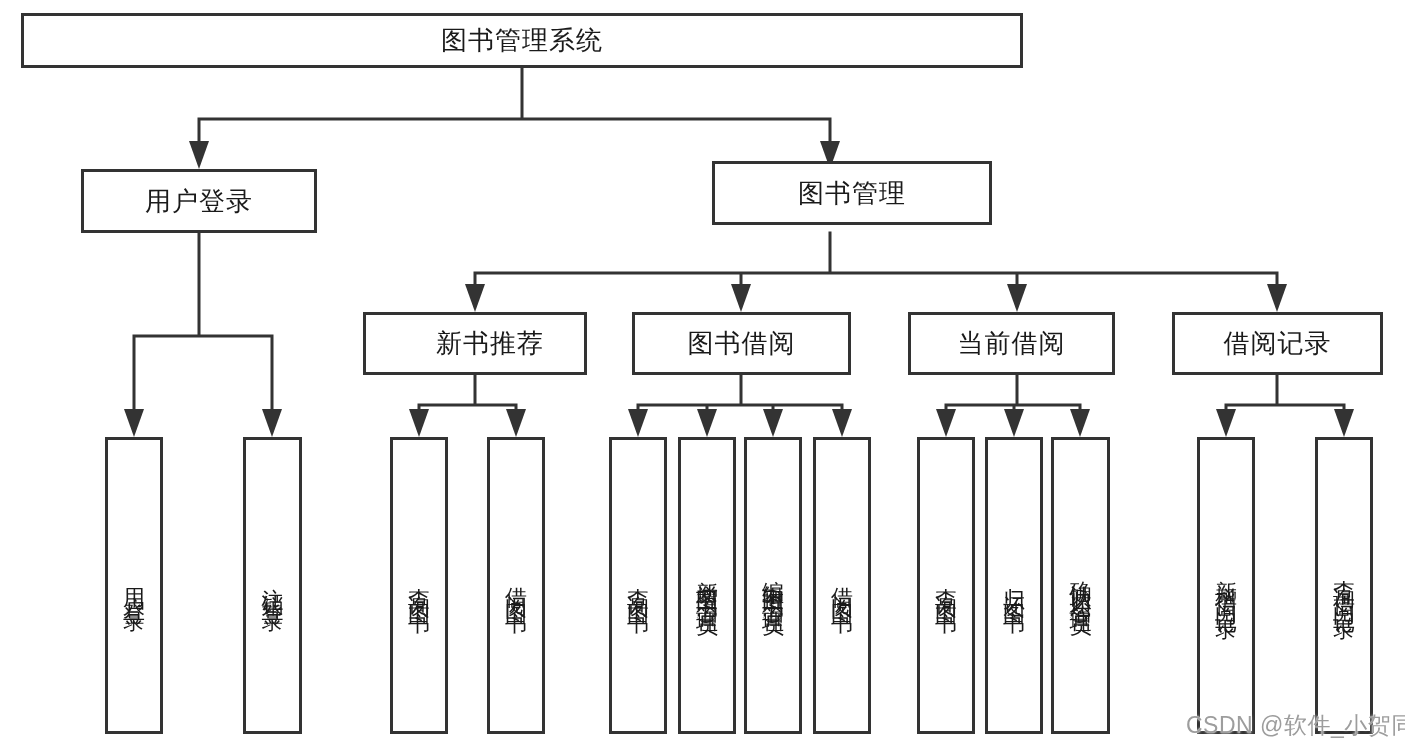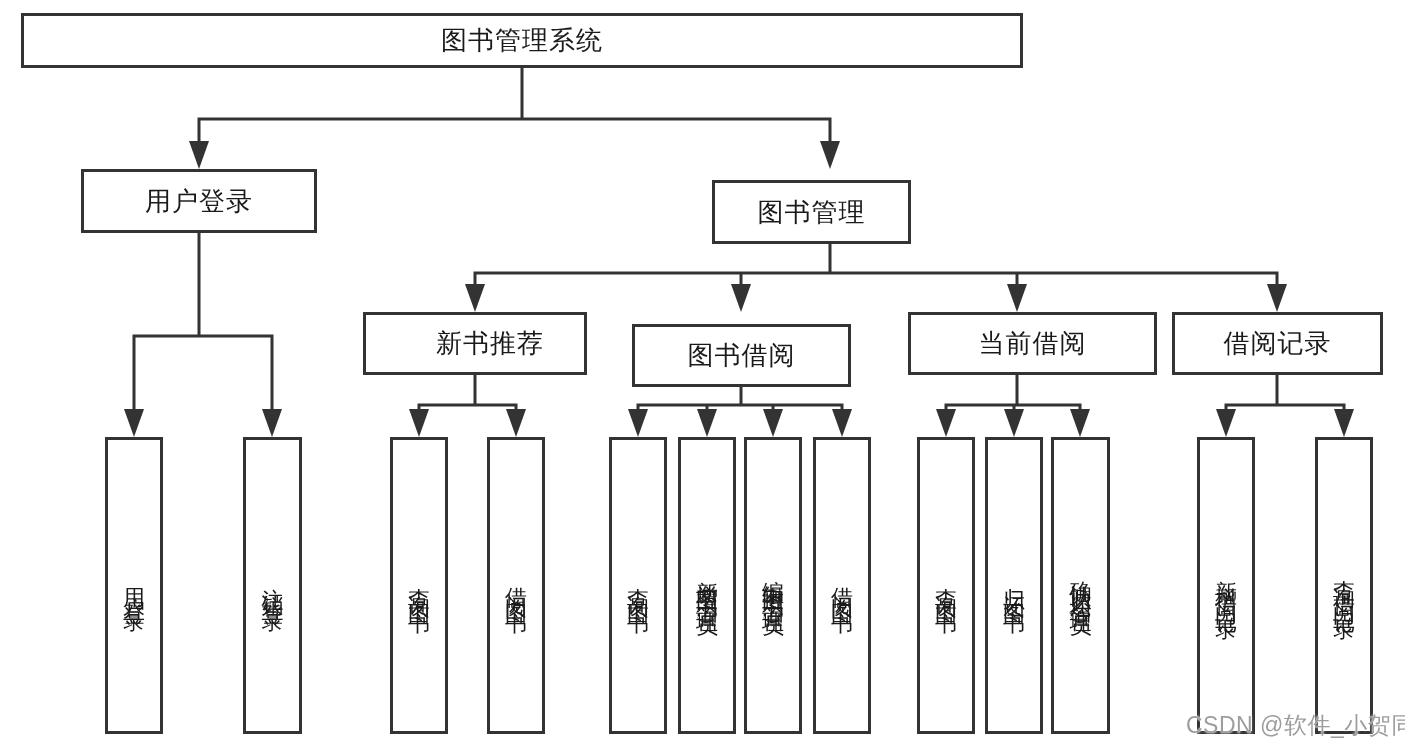--- a/index.html
+++ b/index.html
@@ -37,24 +37,24 @@
     text-orientation: mixed;
     font-size: 22px;
     letter-spacing: 8px;
     line-height: 1;
   }
   .v-node.tight { letter-spacing: 5px; }
 
   
   #node-root            { left: 21px;   top: 13px;  width: 1002px; height: 55px; }
   #node-user-login      { left: 81px;   top: 169px; width: 236px;  height: 64px; }
-  #node-book-management { left: 712px;  top: 180px; width: 199px;  height: 64px; }
+  #node-book-management { left: 712px;  top: 161px; width: 280px;  height: 64px; }
   #node-new-book-rec    { left: 363px;  top: 312px; width: 224px;  height: 63px; padding-left: 30px; }
-  #node-book-borrow     { left: 632px;  top: 312px; width: 219px;  height: 63px; margin-top: 12px; }
-  #node-current-borrow  { left: 908px;  top: 312px; width: 249px;  height: 63px; }
+  #node-book-borrow     { left: 632px;  top: 312px; width: 219px;  height: 63px; }
+  #node-current-borrow  { left: 908px;  top: 312px; width: 207px;  height: 63px; }
   #node-borrow-records  { left: 1172px; top: 312px; width: 211px;  height: 63px; }
 
   .leaf { top: 437px; height: 297px; width: 58px; }
   #leaf-user-login        { left: 105px; }
   #leaf-logout            { left: 243px; width: 59px; }
   #leaf-query-books-rec   { left: 390px; }
   #leaf-borrow-books-rec  { left: 487px; }
   #leaf-query-books-bor   { left: 609px; }
   #leaf-add-books         { left: 678px; }
   #leaf-edit-books        { left: 744px; }

